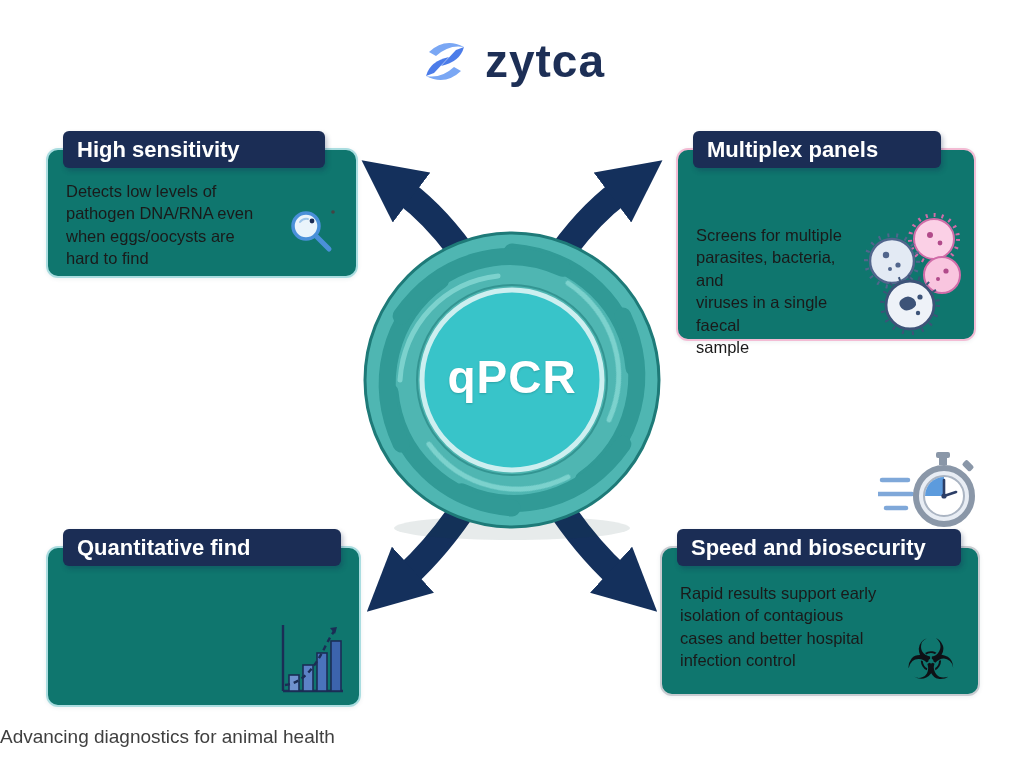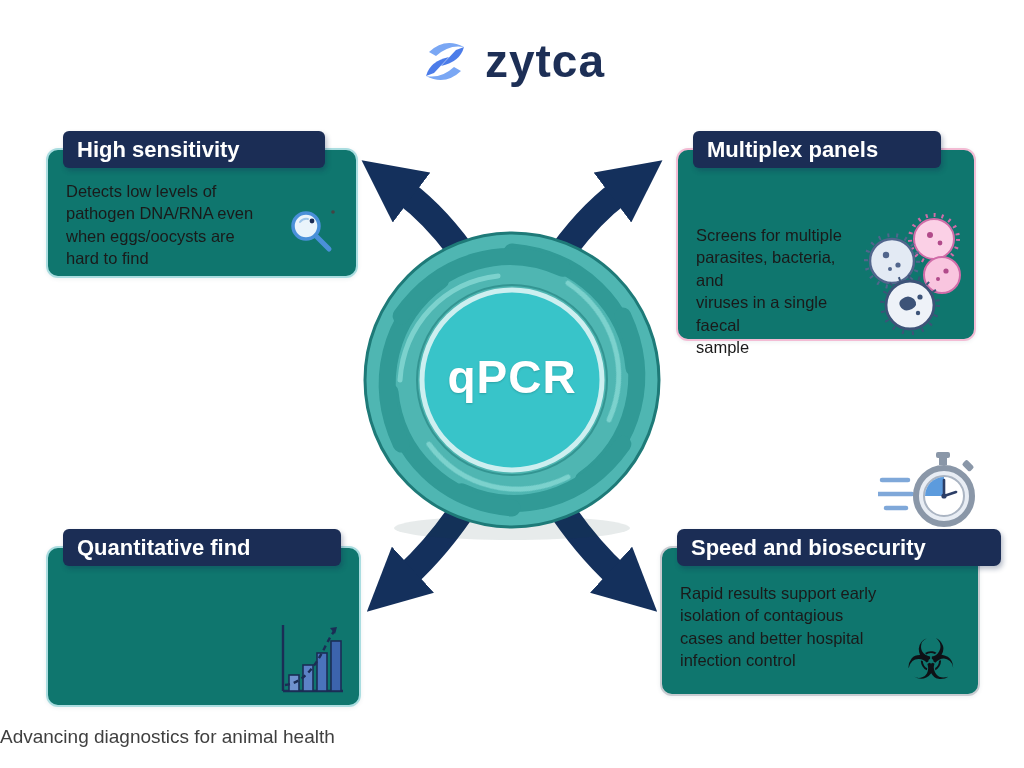--- a/index.html
+++ b/index.html
@@ -65,21 +65,21 @@
     color: #1a1a1a;
     white-space: pre-line;
   }
   .card1 { left: 46px;  top: 148px; width: 312px; height: 130px; border: 2px solid #aadde0; }
   .card2 { left: 676px; top: 148px; width: 300px; height: 193px; border: 2px solid #f3bcd4; }
   .card3 { left: 46px;  top: 546px; width: 315px; height: 161px; border: 2px solid #aadde0; }
   .card4 { left: 660px; top: 546px; width: 320px; height: 150px; border: 2px solid #c9ccd1; }
   .card1 .card-header { width: 262px; }
   .card2 .card-header { width: 248px; }
   .card3 .card-header { width: 278px; }
-  .card4 .card-header { width: 324px; border-radius: 7px; }
+  .card4 .card-header { width: 284px; }
   .card2 .card-body { top: 38px; right: 110px; margin-top: 36px; }
   .card3 .card-body { top: 34px; }
   .card4 .card-body { top: 34px; right: 70px; }
 
   .card-icon { position: absolute; }
   .magnifier-box { right: 16px; bottom: 14px; width: 54px; height: 56px; }
   .microbes-box  { right: 6px;  bottom: 4px;  width: 118px; height: 126px; }
   .chart-box     { right: 12px; bottom: 6px;  width: 72px; height: 80px; }
   .biohazard-box {
     right: 22px; bottom: 6px;

